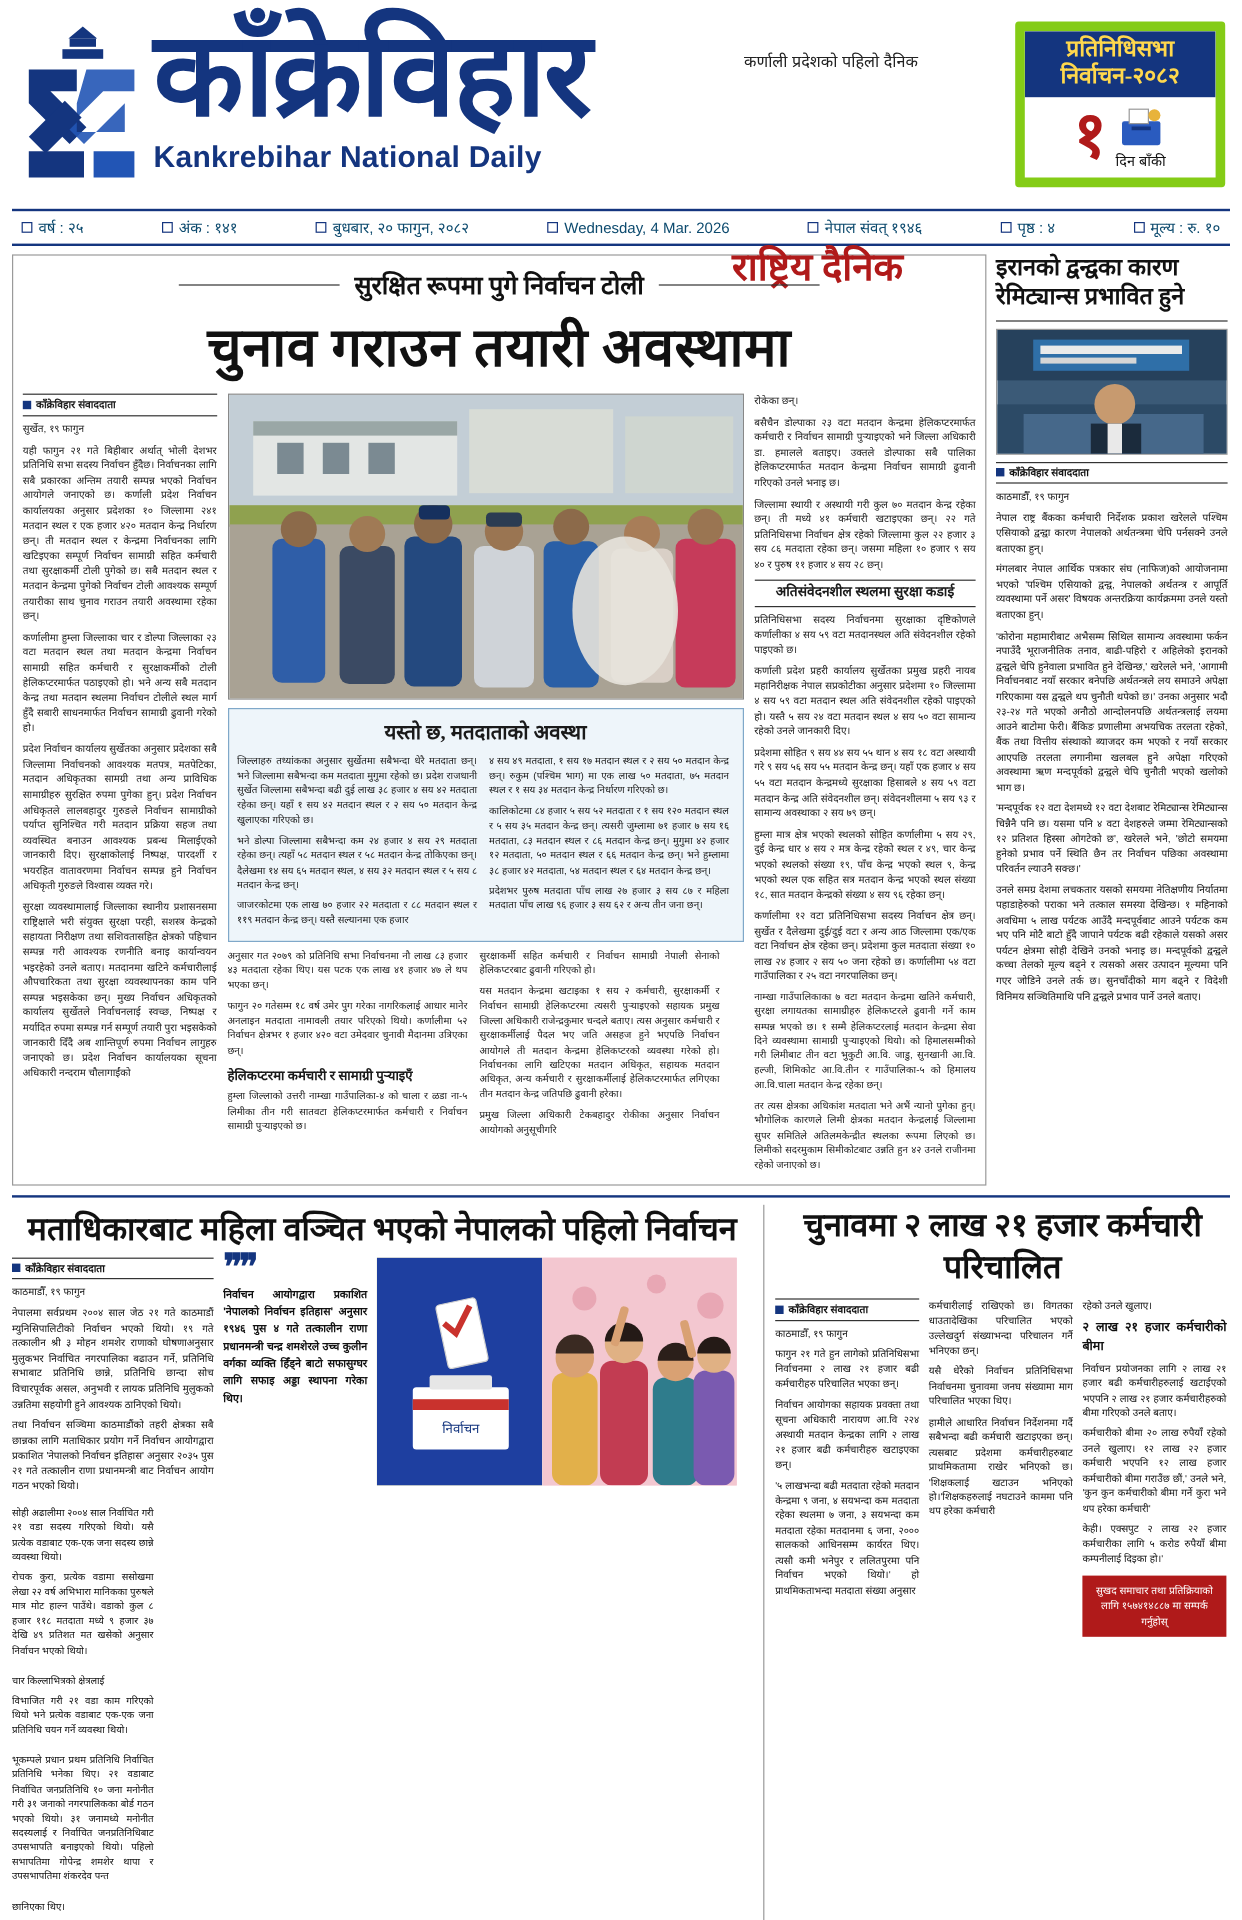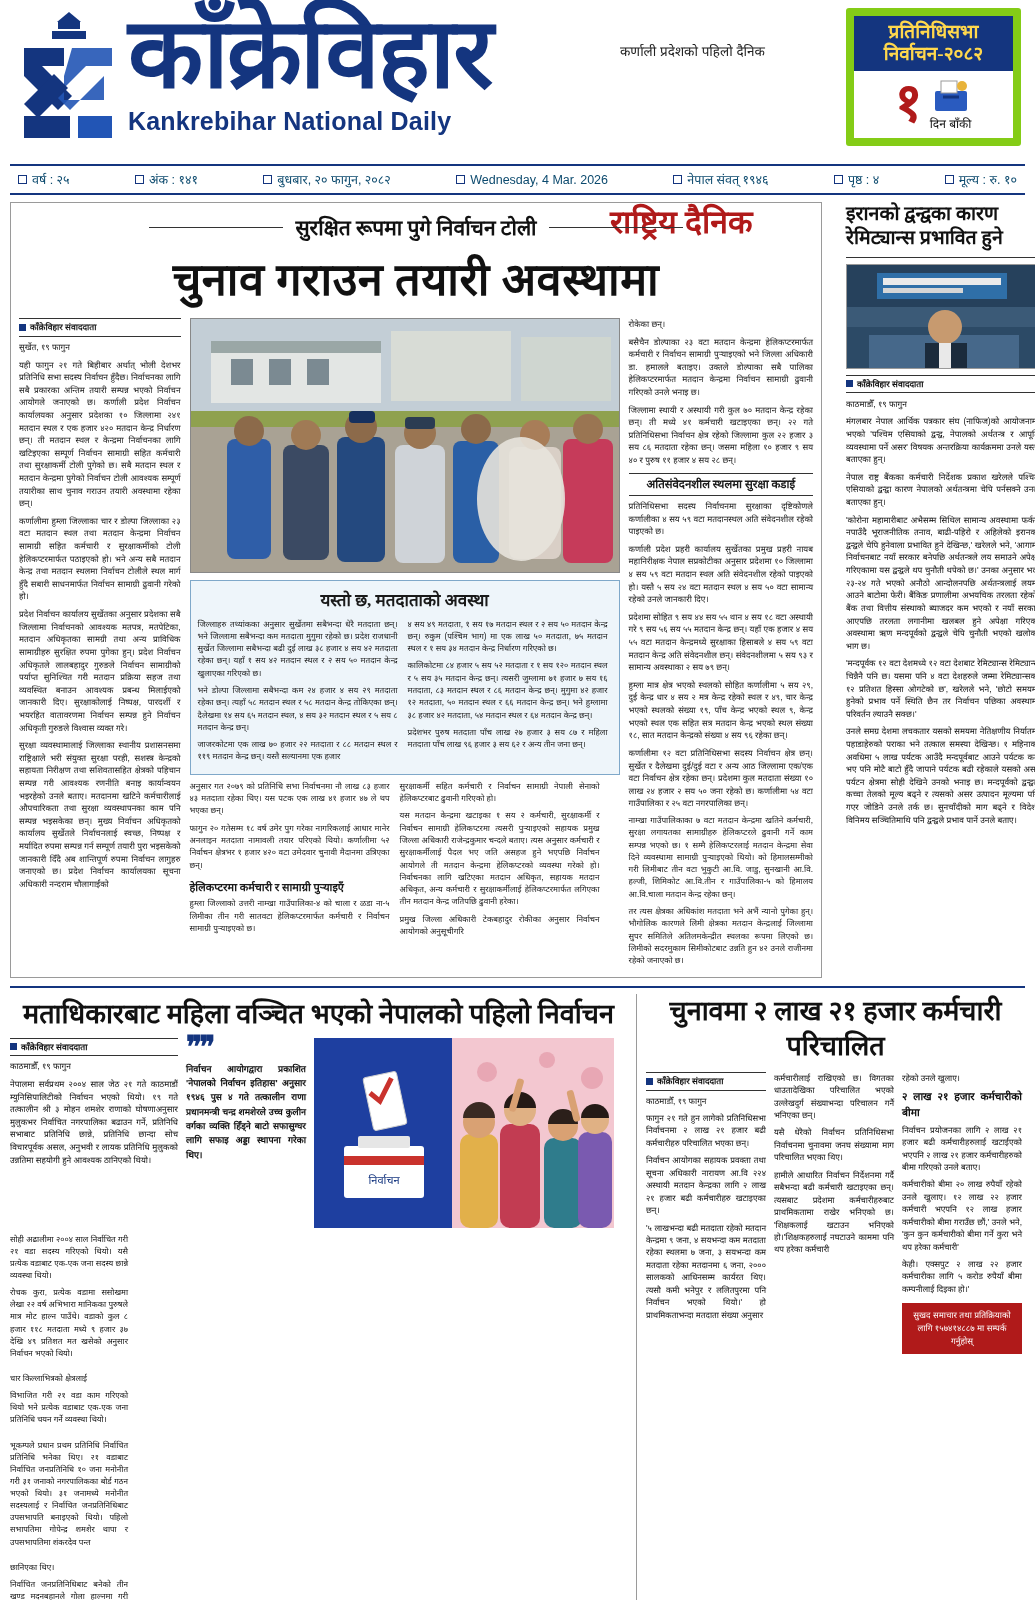--- a/index.html
+++ b/index.html
@@ -4,21 +4,21 @@
 <style>
   * { box-sizing: border-box; }
   html, body { margin:0; padding:0; }
   body {
     width:1035px; height:1600px;
     background:#ffffff;
     font-family:"Liberation Sans", sans-serif;
     color:#111;
     overflow:hidden;
   }
-  .page { width:1035px; height:1600px; position:relative; padding:2px 10px; }
+  .page { width:1035px; height:1600px; position:relative; padding:12px 10px; }
 
   
   .masthead { display:flex; align-items:flex-start; justify-content:space-between; padding:6px 4px 0 4px; }
   .logo-wrap { display:flex; align-items:flex-start; }
   .logo-mark { width:110px; height:150px; position:relative; flex:0 0 auto; }
   .title-block { margin-left:4px; }
   .np-title {
     font-family:"Liberation Serif", serif;
     font-size:98px; line-height:0.95; font-weight:bold; color:#14357f;
     letter-spacing:-2px;
@@ -40,21 +40,21 @@
   
   .infobar {
     margin-top:6px; border-top:2px solid #14357f; border-bottom:2px solid #14357f;
     display:flex; align-items:center; justify-content:space-between;
     padding:5px 8px; font-size:12.5px; color:#0c4a6e;
   }
   .infobar .it { display:flex; align-items:center; gap:5px; }
   .sq { width:9px; height:9px; border:1.4px solid #14357f; display:inline-block; }
 
   
-  .main { display:flex; gap:24px; margin-top:7px; }
+  .main { display:flex; gap:8px; margin-top:7px; }
   .left-block { width:812px; border:1px solid #9a9a9a; padding:6px 8px 4px; }
   .right-rail { width:193px; }
 
   .kicker { text-align:center; margin:4px 0 2px; position:relative; }
   .kicker-text {
     display:inline-block; font-family:"Liberation Serif", serif; font-weight:bold;
     font-size:21px; color:#111; padding:0 12px; background:#fff; position:relative; z-index:2;
   }
   .kicker-line { position:absolute; left:130px; right:130px; top:50%; height:1px; background:#333; z-index:1;}
   .headline {
@@ -317,41 +317,42 @@
           <rect x="78" y="78" width="42" height="27" fill="#1b2b3c"></rect>
           <rect x="92" y="78" width="12" height="27" fill="#e9e9e9"></rect>
         </svg>
       </div>
       <div class="byline" style="margin-top:6px;">
         <span class="bsq"></span>
         <span>काँक्रेविहार संवाददाता</span>
       </div>
       <div class="rr-body">
         <p class="pline">काठमाडौँ, १९ फागुन</p>
+        <p class="pline">नेपाल राष्ट्र बैंकका कर्मचारी निर्देशक प्रकाश खरेलले पश्चिम एसियाको द्वन्द्वा कारण नेपालको अर्थतन्त्रमा चेपि पर्नसक्ने उनले बताएका हुन्।</p>
         <p class="pline">मंगलबार नेपाल आर्थिक पत्रकार संघ (नाफिज)को आयोजनामा भएको 'पश्चिम एसियाको द्वन्द्व, नेपालको अर्थतन्त्र र आपूर्ति व्यवस्थामा पर्ने असर' विषयक अन्तरक्रिया कार्यक्रममा उनले यस्तो बताएका हुन्।</p>
-        <p class="pline">नेपाल राष्ट्र बैंकका कर्मचारी निर्देशक प्रकाश खरेलले पश्चिम एसियाको द्वन्द्वा कारण नेपालको अर्थतन्त्रमा चेपि पर्नसक्ने उनले बताएका हुन्।</p>
         <p class="pline">'कोरोना महामारीबाट अभैसम्म सिथिल सामान्य अवस्थामा फर्कन नपाउँदै भूराजनीतिक तनाव, बाढी-पहिरो र अहिलेको इरानको द्वन्द्वले चेपि हुनेवाला प्रभावित हुने देखिन्छ,' खरेलले भने, 'आगामी निर्वाचनबाट नयाँ सरकार बनेपछि अर्थतन्त्रले लय समाउने अपेक्षा गरिएकामा यस द्वन्द्वले थप चुनौती थपेको छ।' उनका अनुसार भदौ २३-२४ गते भएको अनौठो आन्दोलनपछि अर्थतन्त्रलाई लयमा आउने बाटोमा फेरी। बैंकिङ प्रणालीमा अभयचिक तरलता रहेको, बैंक तथा वित्तीय संस्थाको ब्याजदर कम भएको र नयाँ सरकार आएपछि तरलता लगानीमा खलबल हुने अपेक्षा गरिएको अवस्थामा ऋण मन्दपूर्वको द्वन्द्वले चेपि चुनौती भएको खलोको भाग छ।</p>
         <p class="pline">'मन्दपूर्वक १२ वटा देशमध्ये १२ वटा देशबाट रेमिट्यान्स रेमिट्यान्स चिन्नैनै पनि छ। यसमा पनि ४ वटा देशहरुले जम्मा रेमिट्यान्सको १२ प्रतिशत हिस्सा ओगटेको छ', खरेलले भने, 'छोटो समयमा हुनेको प्रभाव पर्ने स्थिति छैन तर निर्वाचन पछिका अवस्थामा परिवर्तन ल्याउनै सक्छ।'</p>
         <p class="pline">उनले समग्र देशमा लचकतार यसको समयमा नेतिक्षणीय निर्यातमा पहाडाहेरुको पराका भने तत्काल समस्या देखिन्छ। १ महिनाको अवधिमा ५ लाख पर्यटक आउँदै मन्दपूर्वबाट आउने पर्यटक कम भए पनि मोटै बाटो हुँदै जापाने पर्यटक बढी रहेकाले यसको असर पर्यटन क्षेत्रमा सोही देखिने उनको भनाइ छ। मन्दपूर्वको द्वन्द्वले कच्चा तेलको मूल्य बढ्ने र त्यसको असर उत्पादन मूल्यमा पनि गएर जोडिने उनले तर्क छ। सुनचाँदीको माग बढ्ने र विदेशी विनिमय सञ्चितिमाथि पनि द्वन्द्वले प्रभाव पार्ने उनले बताए।</p>
       </div>
     </div>
   </div>
 
   <div class="bottom">
 
     <div class="bl">
       <div class="b-head">मताधिकारबाट महिला वञ्चित भएको नेपालको पहिलो निर्वाचन</div>
       <div class="b-cols">
         <div class="bq">
           <div class="byline">
             <span class="bsq"></span>
             <span>काँक्रेविहार संवाददाता</span>
           </div>
           <p class="pline">काठमाडौँ, १९ फागुन</p>
           <p class="pline">नेपालमा सर्वप्रथम २००४ साल जेठ २१ गते काठमाडौं म्युनिसिपालिटीको निर्वाचन भएको थियो। १९ गते तत्कालीन श्री ३ मोहन शमशेर राणाको घोषणाअनुसार मुलुकभर निर्वाचित नगरपालिका बढाउन गर्ने, प्रतिनिधि सभाबाट प्रतिनिधि छान्ने, प्रतिनिधि छान्दा सोच विचारपूर्वक असल, अनुभवी र लायक प्रतिनिधि मुलुकको उन्नतिमा सहयोगी हुने आवश्यक ठानिएको थियो।</p>
+          <p class="pline">तथा निर्वाचन सञ्चिमा काठमाडौंको तहरी क्षेत्रका सबै छान्नका लागि मताधिकार प्रयोग गर्ने निर्वाचन आयोगद्वारा प्रकाशित 'नेपालको निर्वाचन इतिहास' अनुसार २०३५ पुस २१ गते तत्कालीन राणा प्रधानमन्त्री बाट निर्वाचन आयोग गठन भएको थियो।</p>
         </div>
         <div class="quote-box">
           <div class="quote-mark">❞❞</div>
           <div class="quote-txt">निर्वाचन आयोगद्वारा प्रकाशित 'नेपालको निर्वाचन इतिहास' अनुसार १९४६ पुस ४ गते तत्कालीन राणा प्रधानमन्त्री चन्द्र शमशेरले उच्च कुलीन वर्गका व्यक्ति हिँड्ने बाटो सफासुग्घर लागि सफाइ अड्डा स्थापना गरेका थिए।</div>
         </div>
         <div class="art">
           <div class="art-left">
             <svg width="138" height="190" viewBox="0 0 138 190">
               <rect width="138" height="190" fill="#1e3fa0"></rect>
               <rect x="30" y="108" width="80" height="52" rx="3" fill="#ffffff"></rect>

